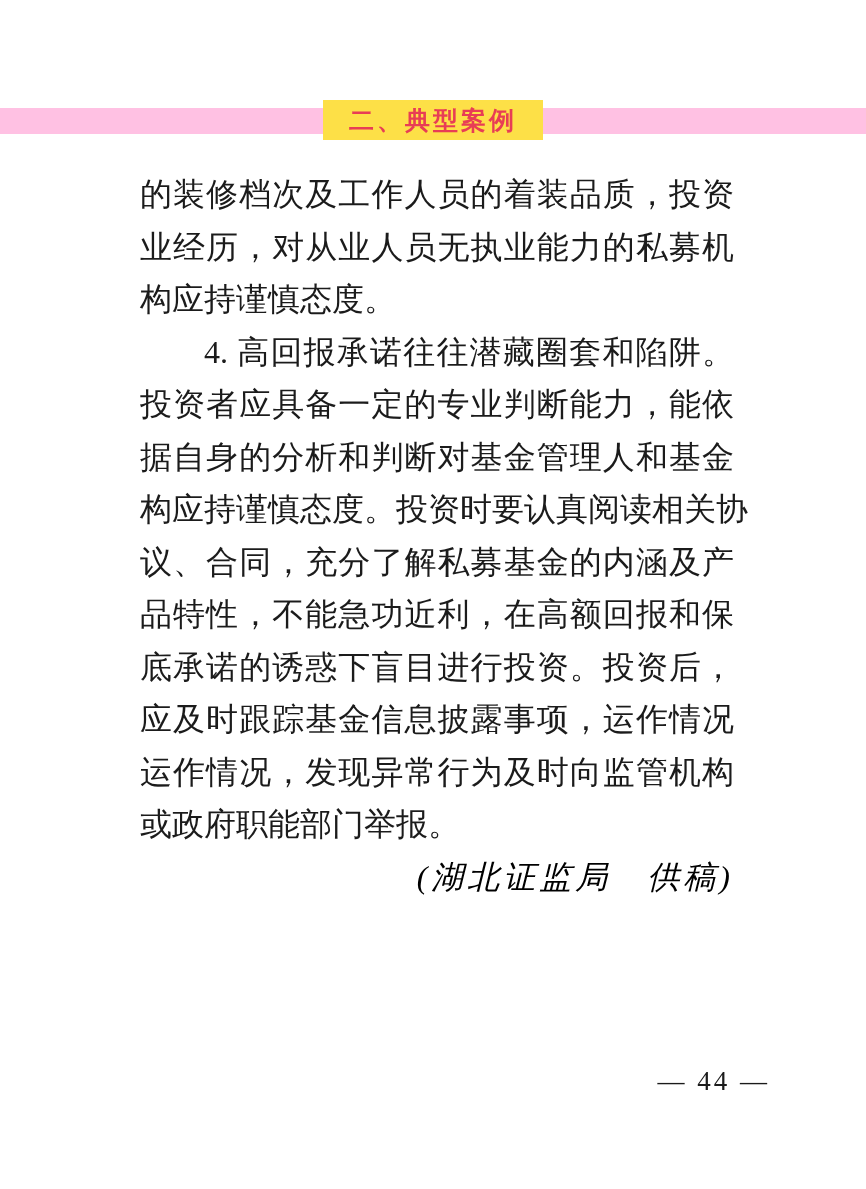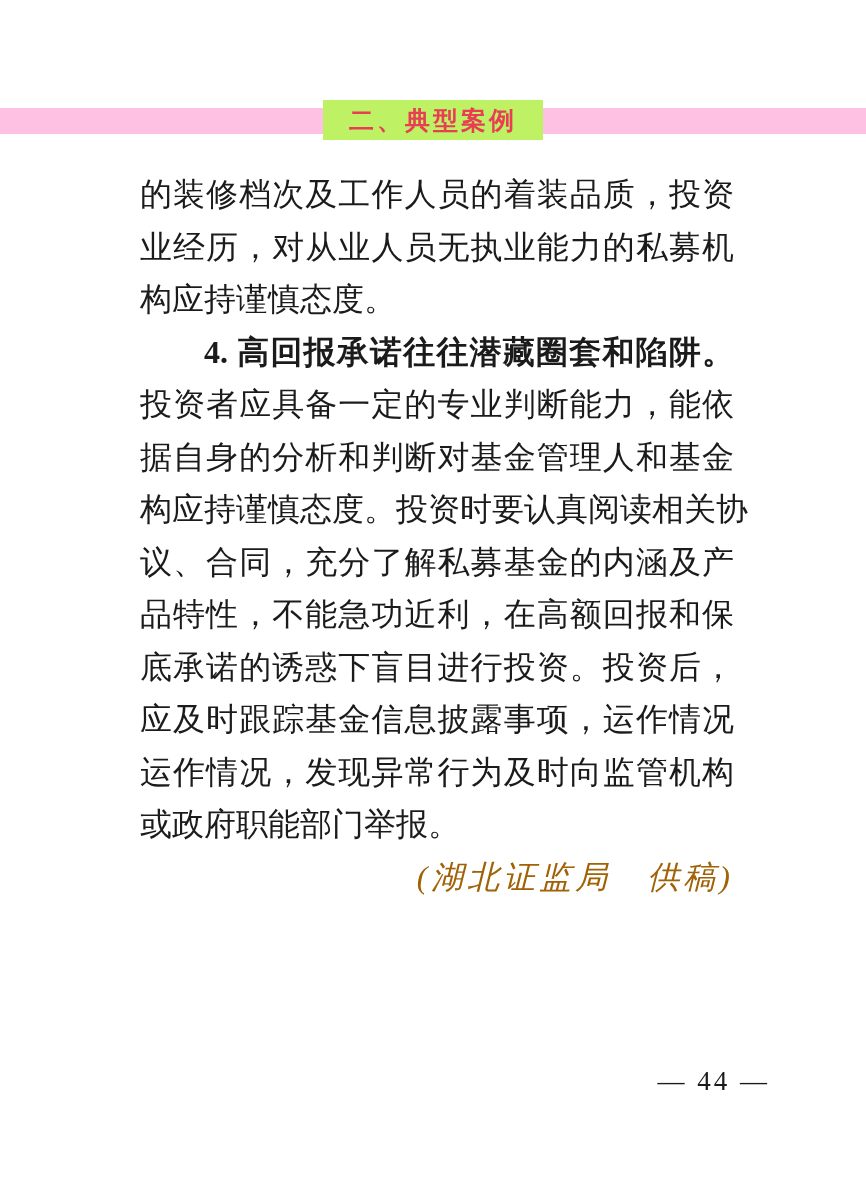--- a/index.html
+++ b/index.html
@@ -23,21 +23,21 @@
     width: 866px;
     height: 26px;
     background: #FFC1E3;
   }
   .header-title-box {
     position: absolute;
     top: 100px;
     left: 50%;
     transform: translateX(-50%);
     height: 40px;
-    background: #bef264;
+    background: #fde047;
     padding: 0 26px;
     display: flex;
     align-items: center;
     justify-content: center;
   }
   .header-title {
     font-family: "Liberation Sans", "DejaVu Sans", sans-serif;
     font-weight: 700;
     font-size: 25px;
     letter-spacing: 3px;
@@ -59,28 +59,27 @@
     text-align-last: justify;
     white-space: nowrap;
     height: 52.5px;
     overflow: visible;
   }
   .body-line.para-end {
     text-align-last: left;
   }
   .body-line.para-indent {
     text-indent: 64px;
-    font-weight: bold;
   }
   .attribution {
     height: 52.5px;
     text-align: right;
     font-style: italic;
     font-size: 32px;
-    color: #a16207;
+    color: #000000;
     letter-spacing: 4px;
     padding-right: 0;
   }
   
   .page-number {
     position: absolute;
     top: 1066px;
     right: 96px;
     font-size: 27px;
     letter-spacing: 3px;

